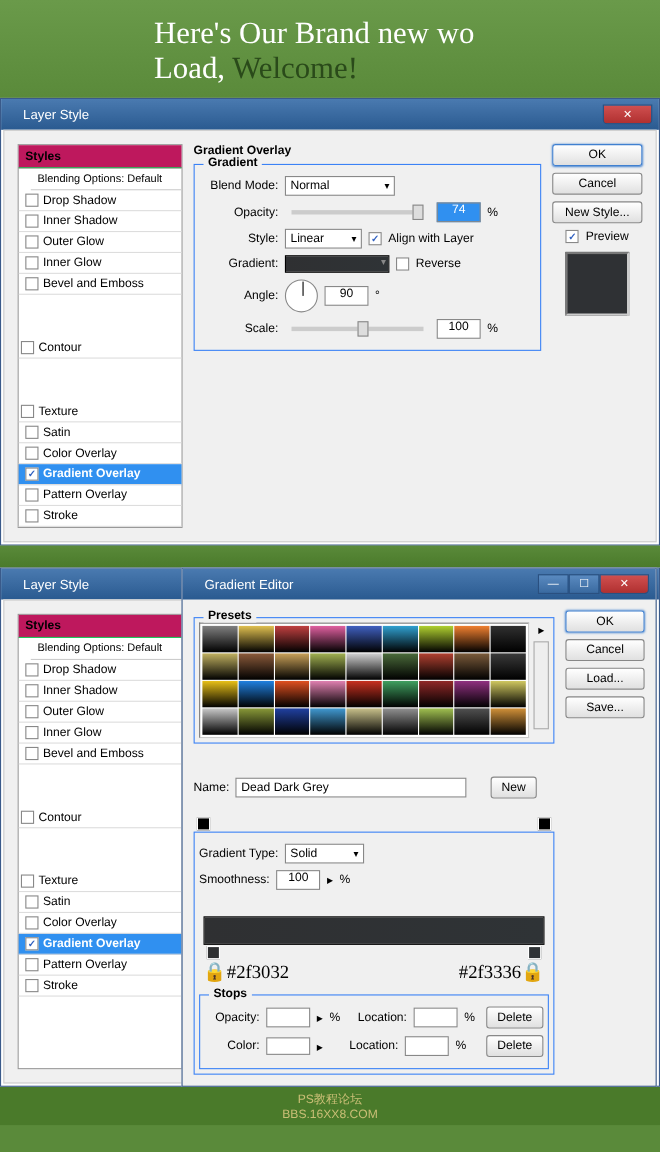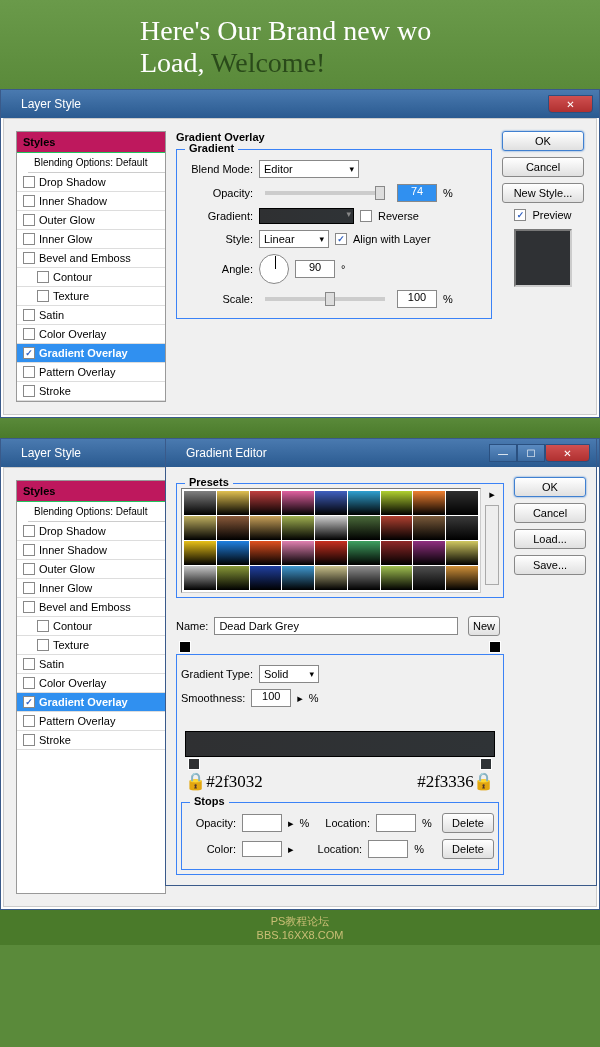--- a/index.html
+++ b/index.html
@@ -11,21 +11,21 @@
 .window { background: #fff; border: 1px solid #3a5a8a; margin: 0; }
 .titlebar { background: linear-gradient(#4a7ab0, #2a5a90); height: 28px; display: flex; align-items: center; padding-left: 20px; color: #fff; font-size: 12px; }
 .titlebar-right { margin-left: auto; display: flex; }
 .tb-btn { width: 28px; height: 18px; background: linear-gradient(#5a8ac0, #3a6aa0); border: 1px solid #2a5080; margin-top: 0; display: flex; align-items: center; justify-content: center; font-size: 10px; color: #fff; }
 .tb-close { background: linear-gradient(#d05050, #b03030); width: 45px; border-radius: 0 0 4px 4px; margin-right: 6px; }
 .dialog-body { background: #f0f0f0; padding: 12px; display: flex; gap: 10px; border: 1px solid #ccc; margin: 0 2px 2px 2px; }
 .styles-panel { width: 150px; border: 1px solid #999; background: #fff; }
 .styles-header { background: #be185d; padding: 4px 6px; border-bottom: 1px solid #22c55e; font-weight: bold; }
 .styles-sub { padding: 4px 6px; border-bottom: 1px solid #ccc; font-size: 10px; margin-left: 11px; }
 .style-item { display: flex; align-items: center; padding: 3px 6px; border-bottom: 1px solid #ddd; gap: 4px; }
-.style-item.indent { padding-left: 20px; }
+.style-item.indent { padding-left: 2px; margin-top: 39px; }
 .style-item.active { background: #3090f0; color: #fff; font-weight: bold; }
 .cb { width: 12px; height: 12px; border: 1px solid #888; background: #fff; display: inline-flex; align-items: center; justify-content: center; font-size: 9px; }
 .cb.checked::after { content: "✓"; color: #3060c0; font-weight: bold; }
 .center-panel { flex: 1; }
 .group { border: 1px solid #3b82f6; padding: 4px; position: relative; margin-top: 6px; }
 .group-label { position: absolute; top: -8px; left: 8px; background: #f0f0f0; padding: 0 4px; font-weight: bold; font-size: 11px; }
 .row { display: flex; align-items: center; margin: 6px 0; gap: 6px; }
 .row-label { width: 72px; text-align: right; font-size: 11px; }
 .dropdown { background: #fff; border: 1px solid #888; padding: 1px 4px; display: flex; align-items: center; justify-content: space-between; height: 18px; }
 .dropdown::after { content: "▾"; font-size: 9px; }
@@ -126,44 +126,44 @@
         </div>
     </div>
 
     <div class="center-panel">
       <div style="font-weight:bold;">Gradient Overlay</div>
       <div class="group">
         <div class="group-label">Gradient</div>
         <div class="row">
           <span class="row-label">Blend Mode:</span>
           <div class="dropdown" style="width:100px">
-              <span>Editor</span>
+              <span>Normal</span>
             </div>
         </div>
         <div class="row">
           <span class="row-label">Opacity:</span>
           <div class="slider">
               <div class="slider-thumb" style="left:110px"></div>
             </div>
           <div class="num-input hl">74</div>
           <span>%</span>
         </div>
         <div class="row">
-          <span class="row-label">Gradient:</span>
-          <div class="gradient-swatch"></div>
-          <span class="cb"></span>
-          <span>Reverse</span>
-        </div>
-        <div class="row">
           <span class="row-label">Style:</span>
           <div class="dropdown" style="width:70px">
               <span>Linear</span>
             </div>
           <span class="cb checked"></span>
           <span>Align with Layer</span>
+        </div>
+        <div class="row">
+          <span class="row-label">Gradient:</span>
+          <div class="gradient-swatch"></div>
+          <span class="cb"></span>
+          <span>Reverse</span>
         </div>
         <div class="row">
           <span class="row-label">Angle:</span>
           <div class="angle-dial"></div>
           <div class="num-input">90</div>
           <span>°</span>
         </div>
         <div class="row">
           <span class="row-label">Scale:</span>
           <div class="slider">
@@ -307,27 +307,27 @@
             <div style="width:14px;text-align:center">
               <div>▸</div>
               <div style="border:1px solid #aaa;height:80px;margin-top:4px;background:#eee"></div>
             </div>
           </div>
         </div>
 
         <div class="row" style="margin-top:14px">
           <span>Name:</span>
           <input type="text" style="flex: 1 1 0%; height: 18px; border: 1px solid rgb(136, 136, 136); padding: 0px 4px; font-size: 11px;" value="Dead Dark Grey">
-          <div class="btn" style="width:32px;margin:4px">New</div>
+          <div class="btn" style="width:42px;margin:16px">New</div>
         </div>
 
         <div class="group" style="margin-top:14px">
           <div class="row">
             <span>Gradient Type:</span>
-            <div class="dropdown" style="width:60px">
+            <div class="dropdown" style="width:72px">
                 <span>Solid</span>
               </div>
           </div>
           <div class="row">
             <span>Smoothness:</span>
             <div class="num-input">100</div>
             <span>▸</span>
             <span>%</span>
           </div>
 

